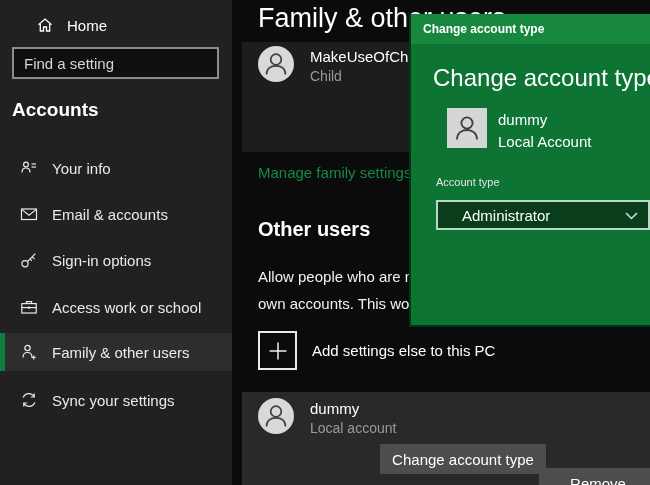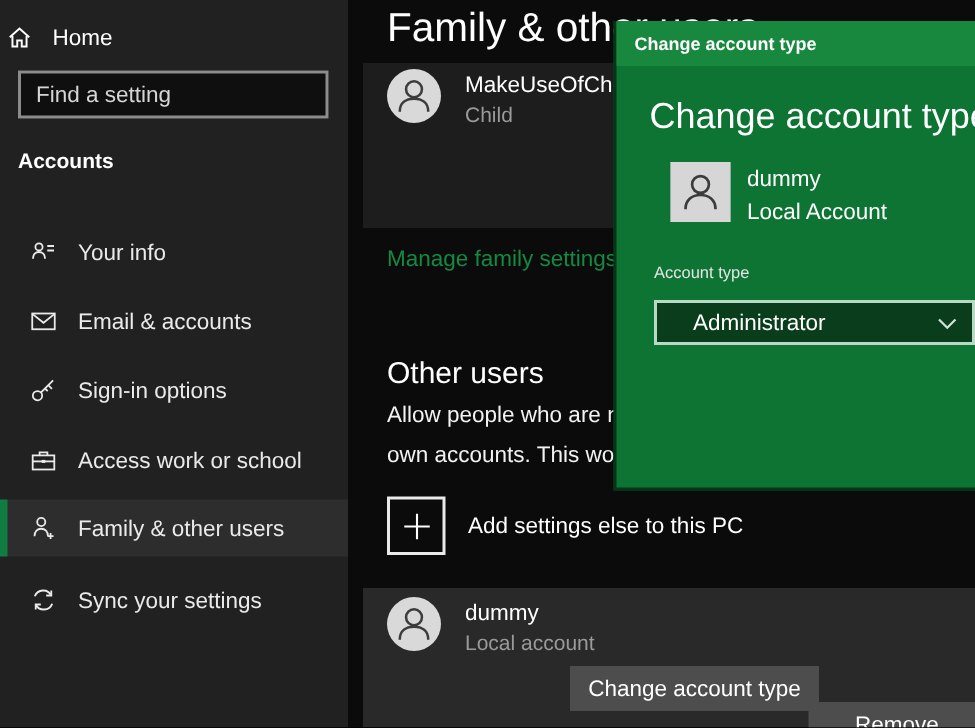--- a/index.html
+++ b/index.html
@@ -2,44 +2,44 @@
 <html><head>
 <meta charset="utf-8">
 <style>
   * { box-sizing: border-box; margin: 0; padding: 0; }
   html, body { width: 650px; height: 485px; overflow: hidden; background: #000; }
   body { font-family: "Liberation Sans", sans-serif; }
   #screen { position: relative; width: 650px; height: 485px; background: #0b0b0b; overflow: hidden; }
 
   
   .sidebar { position: absolute; left: 0; top: 0; width: 232px; height: 485px; background: #212121; }
-  .home-row { position: absolute; left: 0; top: 8px; width: 232px; height: 34px; display: flex; align-items: center; padding-left: 4px; gap: 13px; cursor: default; }
+  .home-row { position: absolute; left: 0; top: 8px; width: 232px; height: 34px; display: flex; align-items: center; padding-left: 36px; gap: 13px; cursor: default; }
   .home-row .label { color: #ffffff; font-size: 15px; }
   .search-box { position: absolute; left: 12px; top: 47px; width: 207px; height: 32px; border: 2px solid #8c8c8c; background: #0f0f0f; display: flex; align-items: center; }
   .search-box input { flex: 1; background: transparent; border: none; outline: none; color: #d6d6d6; font-size: 15px; padding: 0 10px; font-family: "Liberation Sans", sans-serif; }
   .search-box input::placeholder { color: #d6d6d6; opacity: 1; }
   .search-box .sicon { margin-right: 8px; display: flex; }
-  .section-heading { position: absolute; left: 12px; top: 99px; color: #ffffff; font-size: 14px; font-weight: bold; text-align: center; }
+  .section-heading { position: absolute; left: 12px; top: 99px; color: #ffffff; font-size: 19px; font-weight: bold; text-align: center; }
   .nav-item { position: absolute; left: 0; width: 232px; height: 38px; display: flex; align-items: center; padding-left: 20px; gap: 14px; cursor: default; }
   .nav-item .label { color: #eaeaea; font-size: 15px; white-space: nowrap; }
   .nav-item.selected { background: #2d2d2d; }
   .nav-item.selected .accent { position: absolute; left: 0; top: 0; width: 5px; height: 38px; background: #107C41; }
   .nicon { width: 18px; height: 18px; flex: 0 0 18px; display: flex; align-items: center; justify-content: center; }
 
   
   .main { position: absolute; left: 232px; top: 0; width: 418px; height: 485px; background: #0b0b0b; }
   .page-title { position: absolute; left: 26px; top: 3px; color: #ffffff; font-size: 27px; font-weight: 300; white-space: nowrap; }
   .user-row { position: absolute; left: 10px; width: 408px; background: #1d1d1d; }
   .row-child { top: 42px; height: 110px; }
   .row-other { top: 392px; height: 93px; background: #292929; }
   .avatar-circle { position: absolute; left: 16px; width: 36px; height: 36px; }
   .user-name { position: absolute; left: 68px; color: #ffffff; font-size: 15px; white-space: nowrap; }
   .user-role { position: absolute; left: 68px; color: #9a9a9a; font-size: 14px; white-space: nowrap; }
   .manage-link { position: absolute; left: 26px; top: 164px; color: #128a43; font-size: 15px; cursor: pointer; white-space: nowrap; }
-  .other-heading { position: absolute; left: 26px; top: 238px; color: #ffffff; font-size: 20px; font-weight: 400; }
+  .other-heading { position: absolute; left: 26px; top: 218px; color: #ffffff; font-size: 20px; font-weight: 700; }
   .desc { position: absolute; left: 26px; top: 263px; color: #f2f2f2; font-size: 15px; line-height: 27px; white-space: nowrap; }
   .add-row { position: absolute; left: 26px; top: 331px; display: flex; align-items: center; gap: 15px; cursor: default; }
   .plus-box { width: 39px; height: 39px; border: 2px solid #eaeaea; display: flex; align-items: center; justify-content: center; }
   .add-label { color: #ffffff; font-size: 15px; white-space: nowrap; }
   .gray-btn { position: absolute; top: 52px; height: 30px; background: #4d4d4d; border: none; color: #ffffff; font-size: 15px; font-family: "Liberation Sans", sans-serif; cursor: pointer; }
   .btn-change { left: 138px; width: 166px; }
   .btn-remove { left: 297px; width: 118px; margin-top: 24px; }
 
   
   .dialog { position: absolute; left: 409px; top: 14px; width: 241px; height: 313px; background: #0d7434; border-left: 2px solid rgba(0,0,0,0.55); border-bottom: 2px solid rgba(0,0,0,0.55); z-index: 10; }

